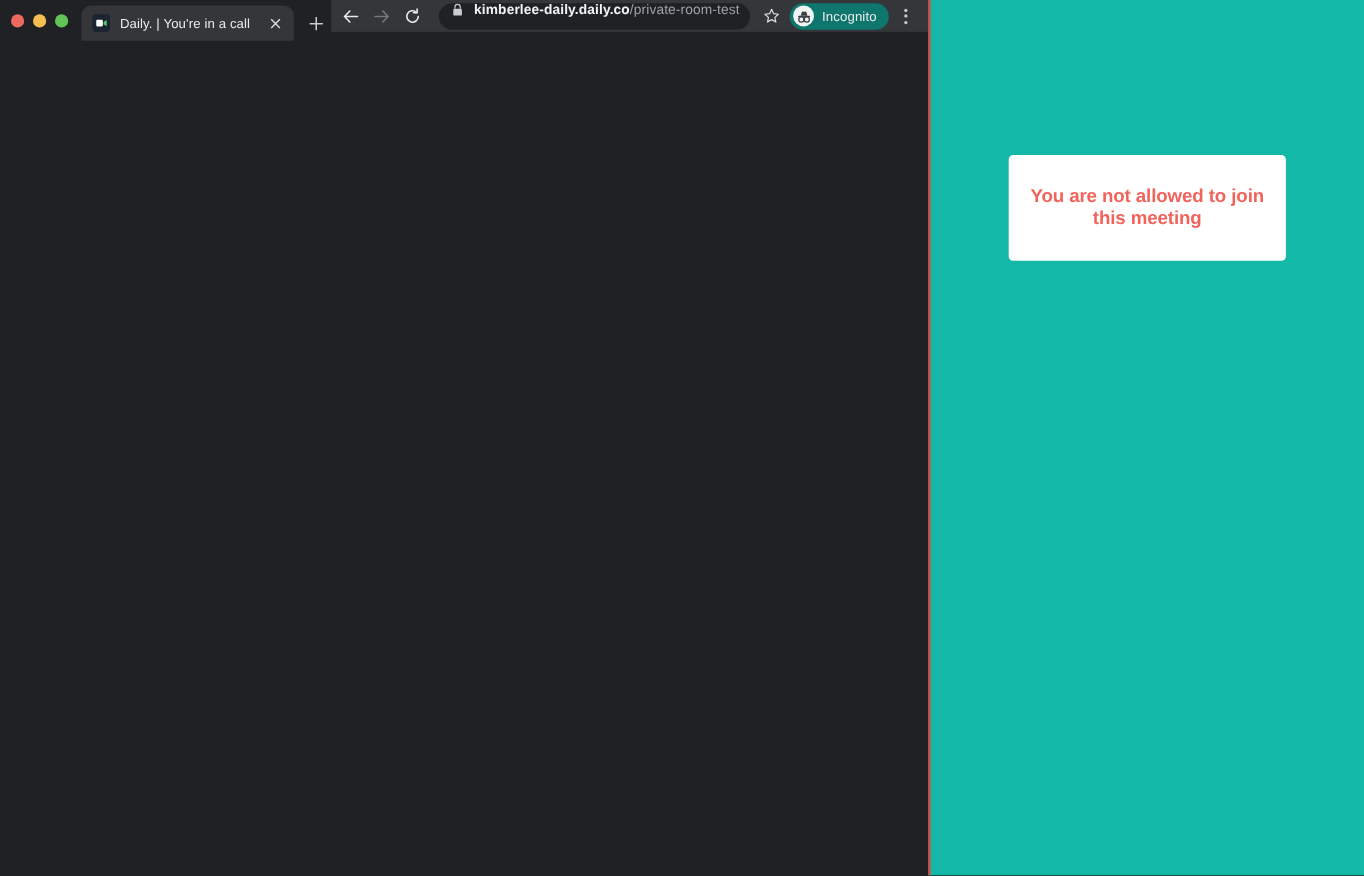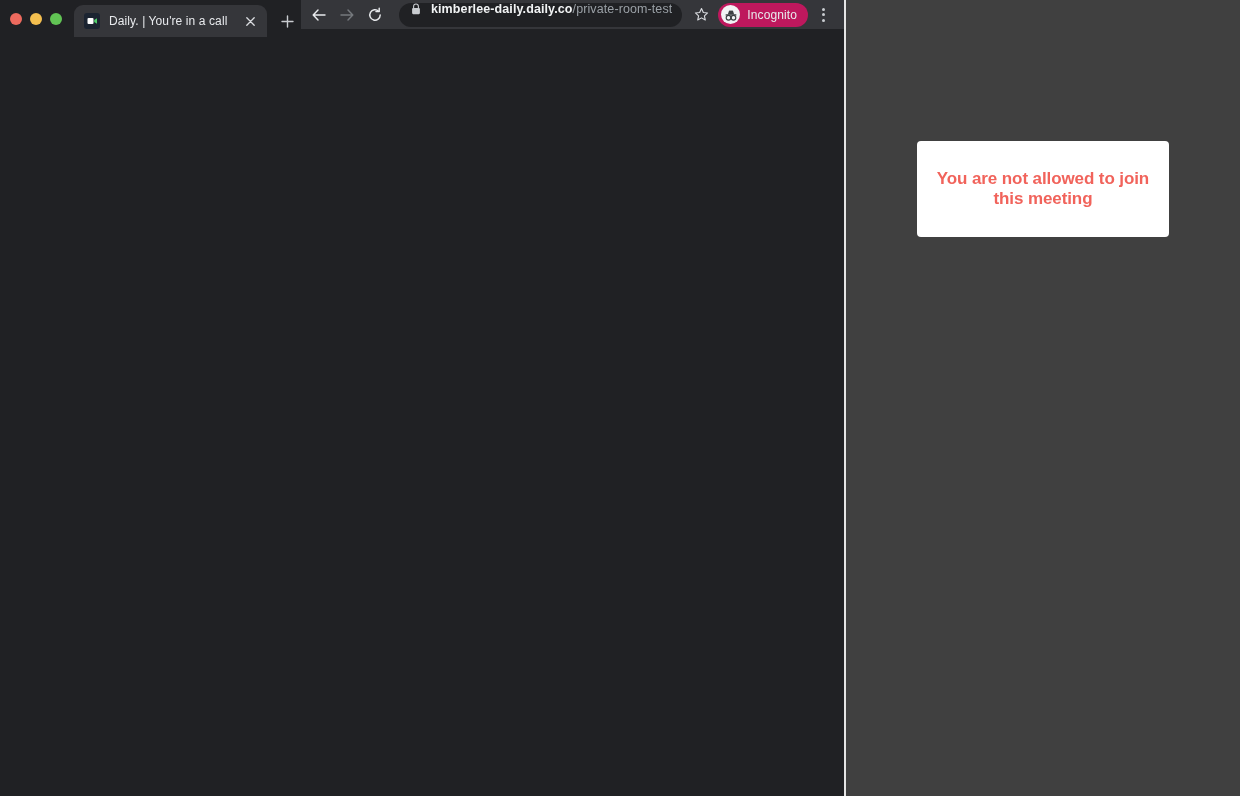--- a/index.html
+++ b/index.html
@@ -158,21 +158,21 @@
     height: 26px;
     display: flex;
     align-items: center;
     justify-content: center;
     border-radius: 50%;
     flex: 0 0 auto;
     margin-right: 4px;
   }
   .incognito-chip {
     height: 24px;
-    background: #be185d;
+    background: #0f766e;
     border-radius: 13px;
     display: flex;
     align-items: center;
     padding: 0 11px 0 3px;
     box-sizing: border-box;
     flex: 0 0 auto;
     margin-right: 4px;
   }
   .incognito-avatar {
     width: 19px;
@@ -209,24 +209,24 @@
   .dots {
     display: flex;
     flex-direction: column;
     gap: 2.5px;
     align-items: center;
   }
 
   
   .viewport {
     flex: 1 1 auto;
-    background: #404040;
+    background: #14b8a6;
     position: relative;
     overflow: hidden;
-    border-left: 2px solid #e5e5e5;
+    border-left: 2px solid #ef4444;
   }
   .call-stage {
     position: absolute;
     inset: 0;
     display: flex;
     align-items: flex-start;
     justify-content: center;
   }
   .message-card {
     width: 252px;

